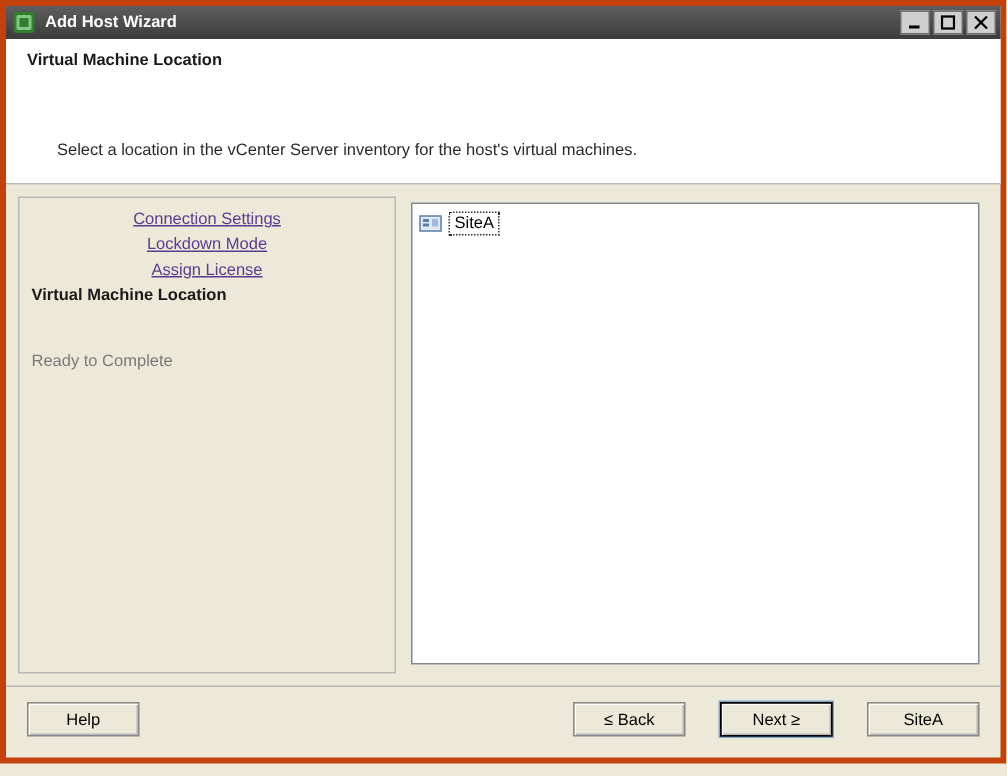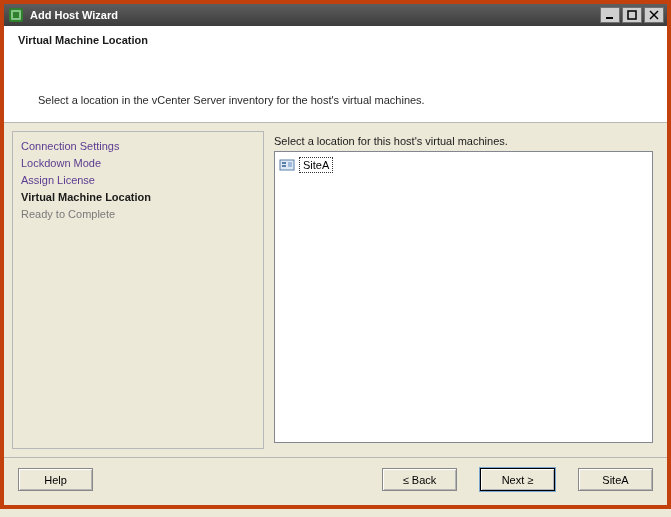--- a/index.html
+++ b/index.html
@@ -56,23 +56,23 @@
   }
   .sidebar {
     width: 252px;
     border:1px solid #b8b8b8;
     background:#ece9d8;
     padding:6px 8px;
     display:flex;flex-direction:column;
     gap:1px;
   }
   .step { line-height:16px; }
-  .step.link { color:#5b3b91; cursor:pointer; }
+  .step.link { color:#5b3b91; text-decoration:underline; cursor:pointer;text-align:center; }
   .step.current { font-weight:bold; color:#1a1a1a; }
-  .step.pending { color:#7a7a7a; }
+  .step.pending { color:#7a7a7a;margin-top:27px; }
   .main-panel {
     flex:1;
     background:#ece9d8;
     padding: 4px 6px 6px 10px;
     display:flex; flex-direction:column;
   }
   .main-label { color:#1a1a1a; margin-bottom:4px; }
   .tree-box {
     flex:1;
     background:#fff;
@@ -165,21 +165,20 @@
   <div class="body-area">
     <div class="sidebar">
       <div class="step link">Connection Settings</div>
       <div class="step link">Lockdown Mode</div>
       <div class="step link">Assign License</div>
       <div class="step current">Virtual Machine Location</div>
       <div class="step pending">Ready to Complete</div>
     </div>
 
     <div class="main-panel">
-      <div class="main-label">Select a location for this host's virtual machines.</div>
       <div class="tree-box">
         <div class="tree-item">
           <span class="tree-icon">
             <svg width="16" height="16" viewBox="0 0 16 16">
               <rect x="1" y="3" width="14" height="10" fill="#dfe9f5" stroke="#5b7fa7"></rect>
               <rect x="3" y="5" width="4" height="2" fill="#5b7fa7"></rect>
               <rect x="3" y="8" width="4" height="2" fill="#5b7fa7"></rect>
               <rect x="9" y="5" width="4" height="5" fill="#9fbada"></rect>
             </svg>
           </span>

